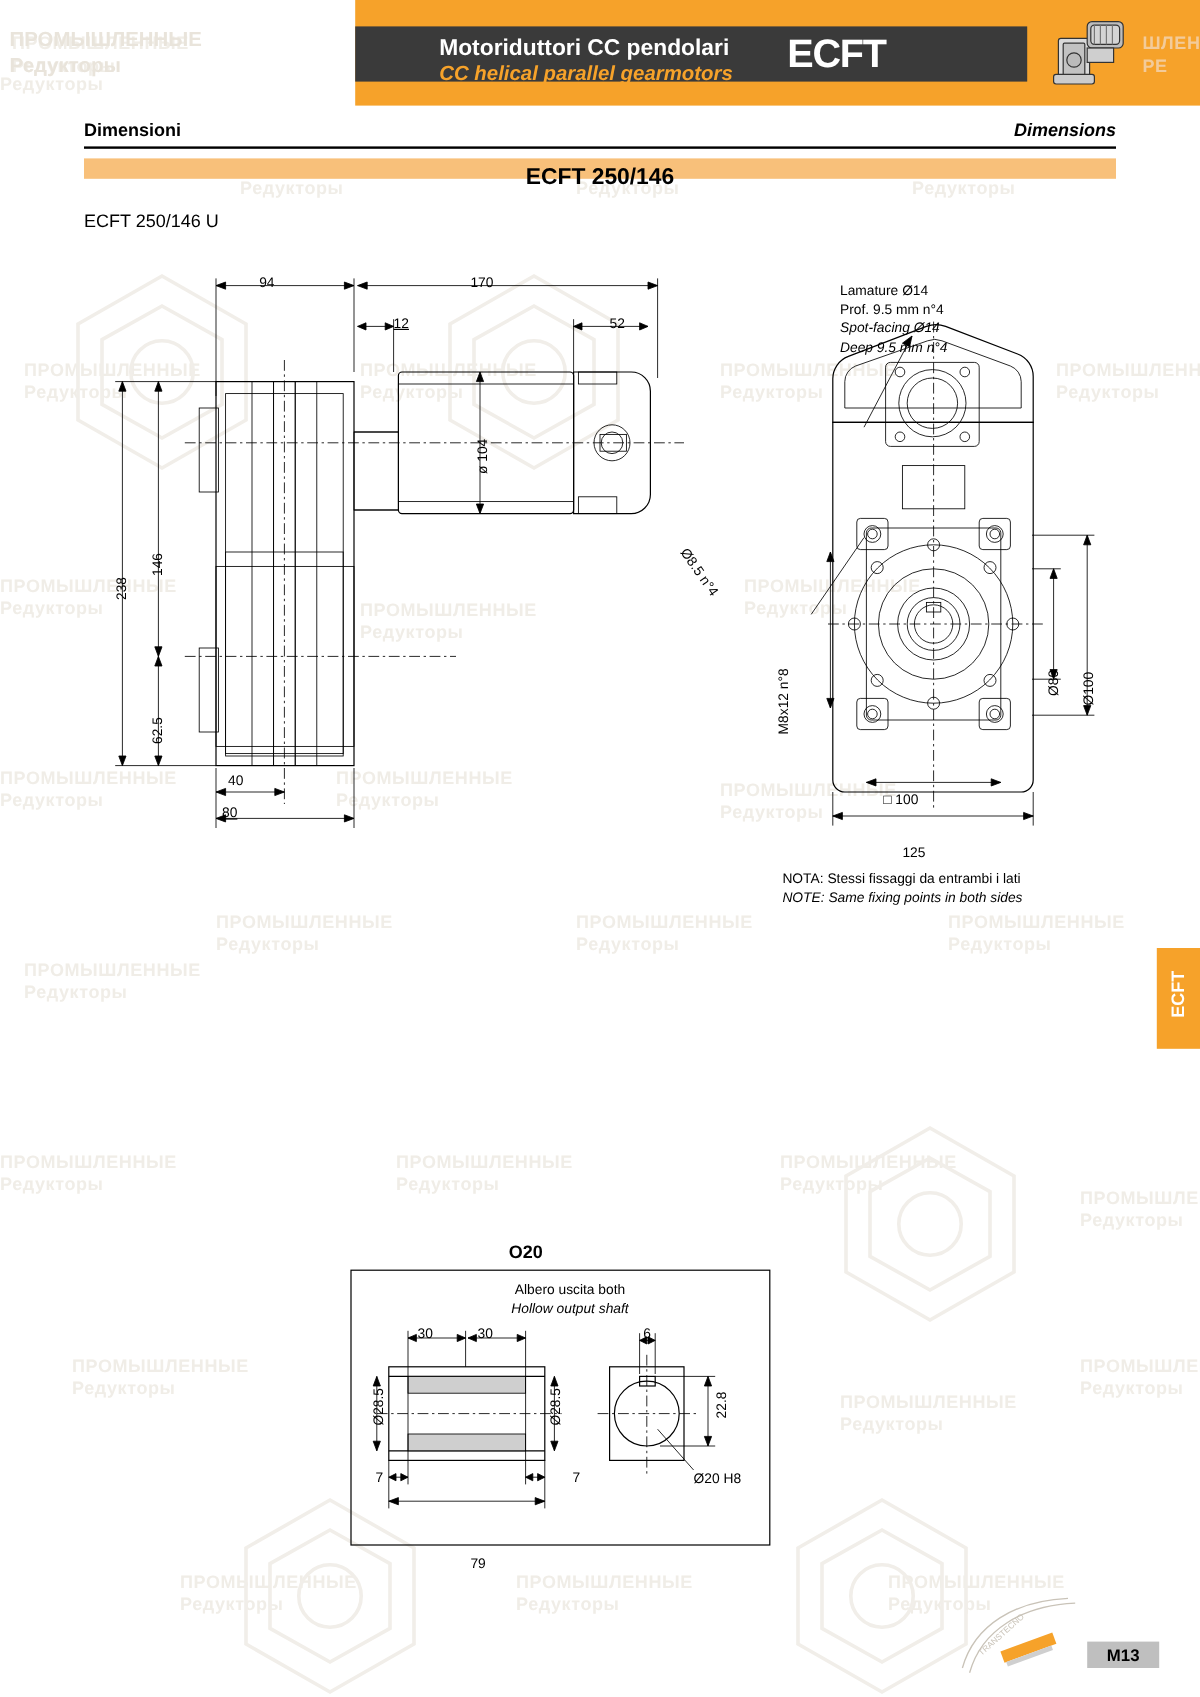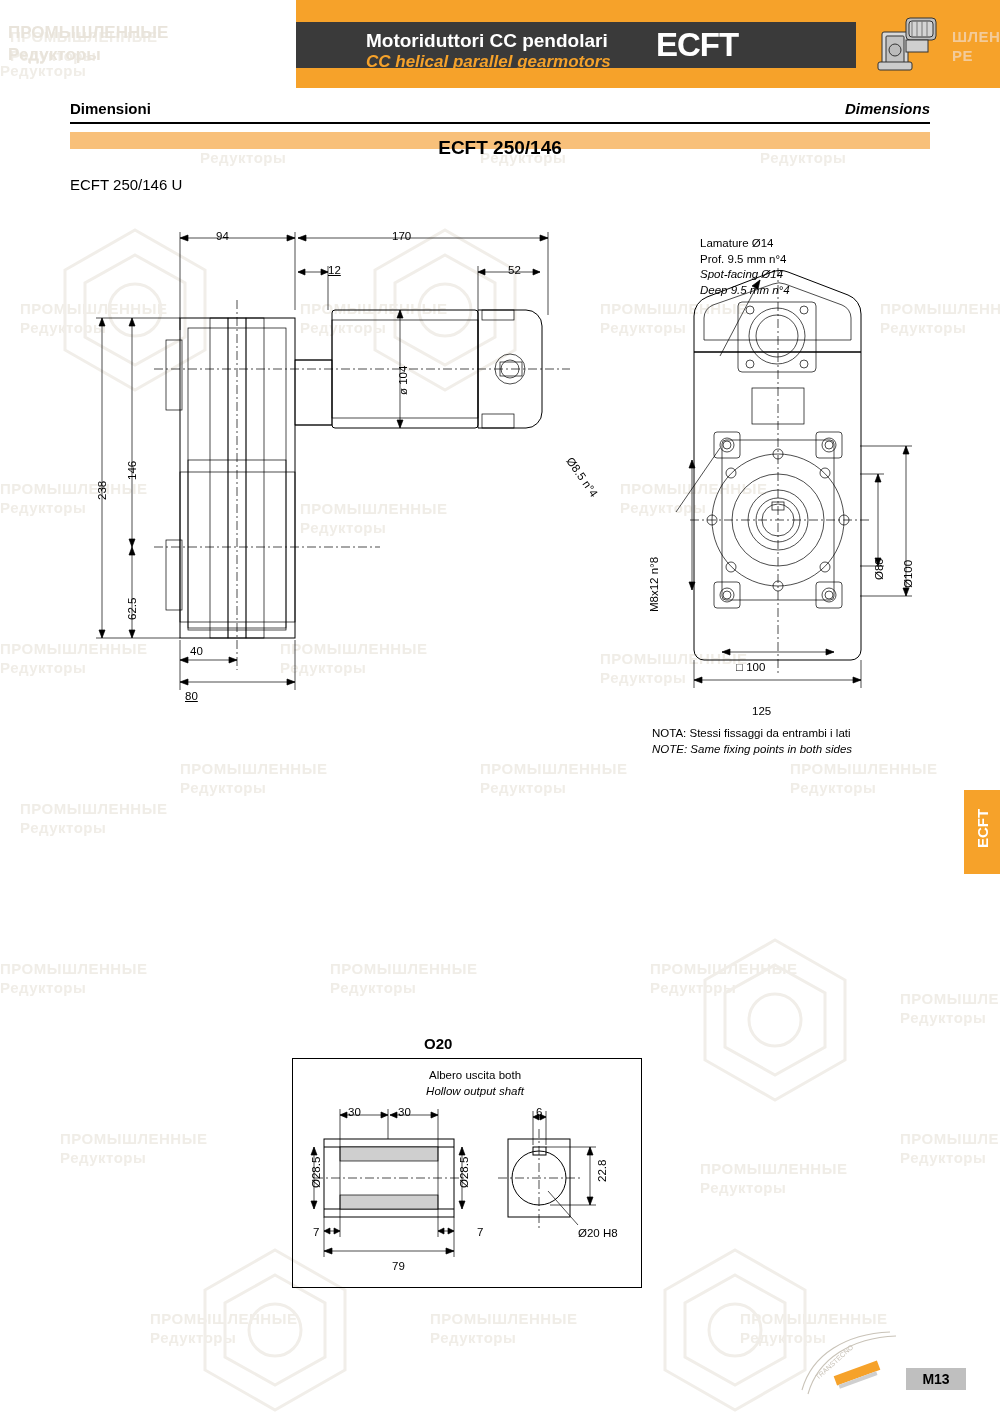--- a/index.html
+++ b/index.html
@@ -384,21 +384,21 @@
 
 <div class="lbl" style="left:216px;top:230px;">94</div>
 <div class="lbl" style="left:392px;top:230px;">170</div>
 <div class="lbl" style="left:328px;top:264px;text-decoration:underline;">12</div>
 <div class="lbl" style="left:508px;top:264px;">52</div>
 <div class="lbl rot90" style="left:397px;top:395px;">ø 104</div>
 <div class="lbl rot90" style="left:96px;top:500px;">238</div>
 <div class="lbl rot90" style="left:126px;top:480px;">146</div>
 <div class="lbl rot90" style="left:126px;top:620px;">62.5</div>
 <div class="lbl" style="left:190px;top:645px;">40</div>
-<div class="lbl" style="left:185px;top:690px;text-decoration:underline;">80</div>
+<div class="lbl" style="left:185px;top:672px;text-decoration:underline;">80</div>
 
 <div class="draw" style="left:660px;top:260px;">
 <svg width="270" height="450" viewBox="0 0 270 450">
 
   <g class="ln">
     <path d="M34,92 L34,56 a20,20 0 0 1 13,-19 L112,12 a22,22 0 0 1 16,0 L188,35 a20,20 0 0 1 13,19 L201,92 Z"></path>
     <path d="M34,92 L34,390 a10,10 0 0 0 10,10 L191,400 a10,10 0 0 0 10,-10 L201,92 Z"></path>
     <path d="M44,80 L44,58 a14,14 0 0 1 9,-13 L113,24 a16,16 0 0 1 12,0 L182,45 a14,14 0 0 1 9,13 L191,80 Z" class="ln-t"></path>
   </g>
 
@@ -621,21 +621,21 @@
 </div>
 
 <div class="lbl" style="left:348px;top:1106px;">30</div>
 <div class="lbl" style="left:398px;top:1106px;">30</div>
 <div class="lbl" style="left:536px;top:1106px;">6</div>
 <div class="lbl rot90" style="left:310px;top:1188px;">Ø28.5</div>
 <div class="lbl rot90" style="left:458px;top:1188px;">Ø28.5</div>
 <div class="lbl rot90" style="left:596px;top:1182px;">22.8</div>
 <div class="lbl" style="left:313px;top:1226px;">7</div>
 <div class="lbl" style="left:477px;top:1226px;">7</div>
-<div class="lbl" style="left:392px;top:1260px;">79</div>
+<div class="lbl" style="left:392px;top:1298px;">79</div>
 <div class="lbl" style="left:578px;top:1227px;">Ø20 H8</div>
 
 <div class="logo-arc">
   <svg width="110" height="70" viewBox="0 0 110 70">
     <g fill="none" stroke="#c9c3b8" stroke-width="1.1">
       <path d="M8,62 C18,26 52,6 96,4"></path>
       <path d="M14,66 C24,30 58,10 102,8"></path>
     </g>
     <g fill="#c9c3b8" font-family="Liberation Sans, sans-serif" font-size="7">
       <text transform="translate(24,52) rotate(-42)">TRANSTECNO</text>

